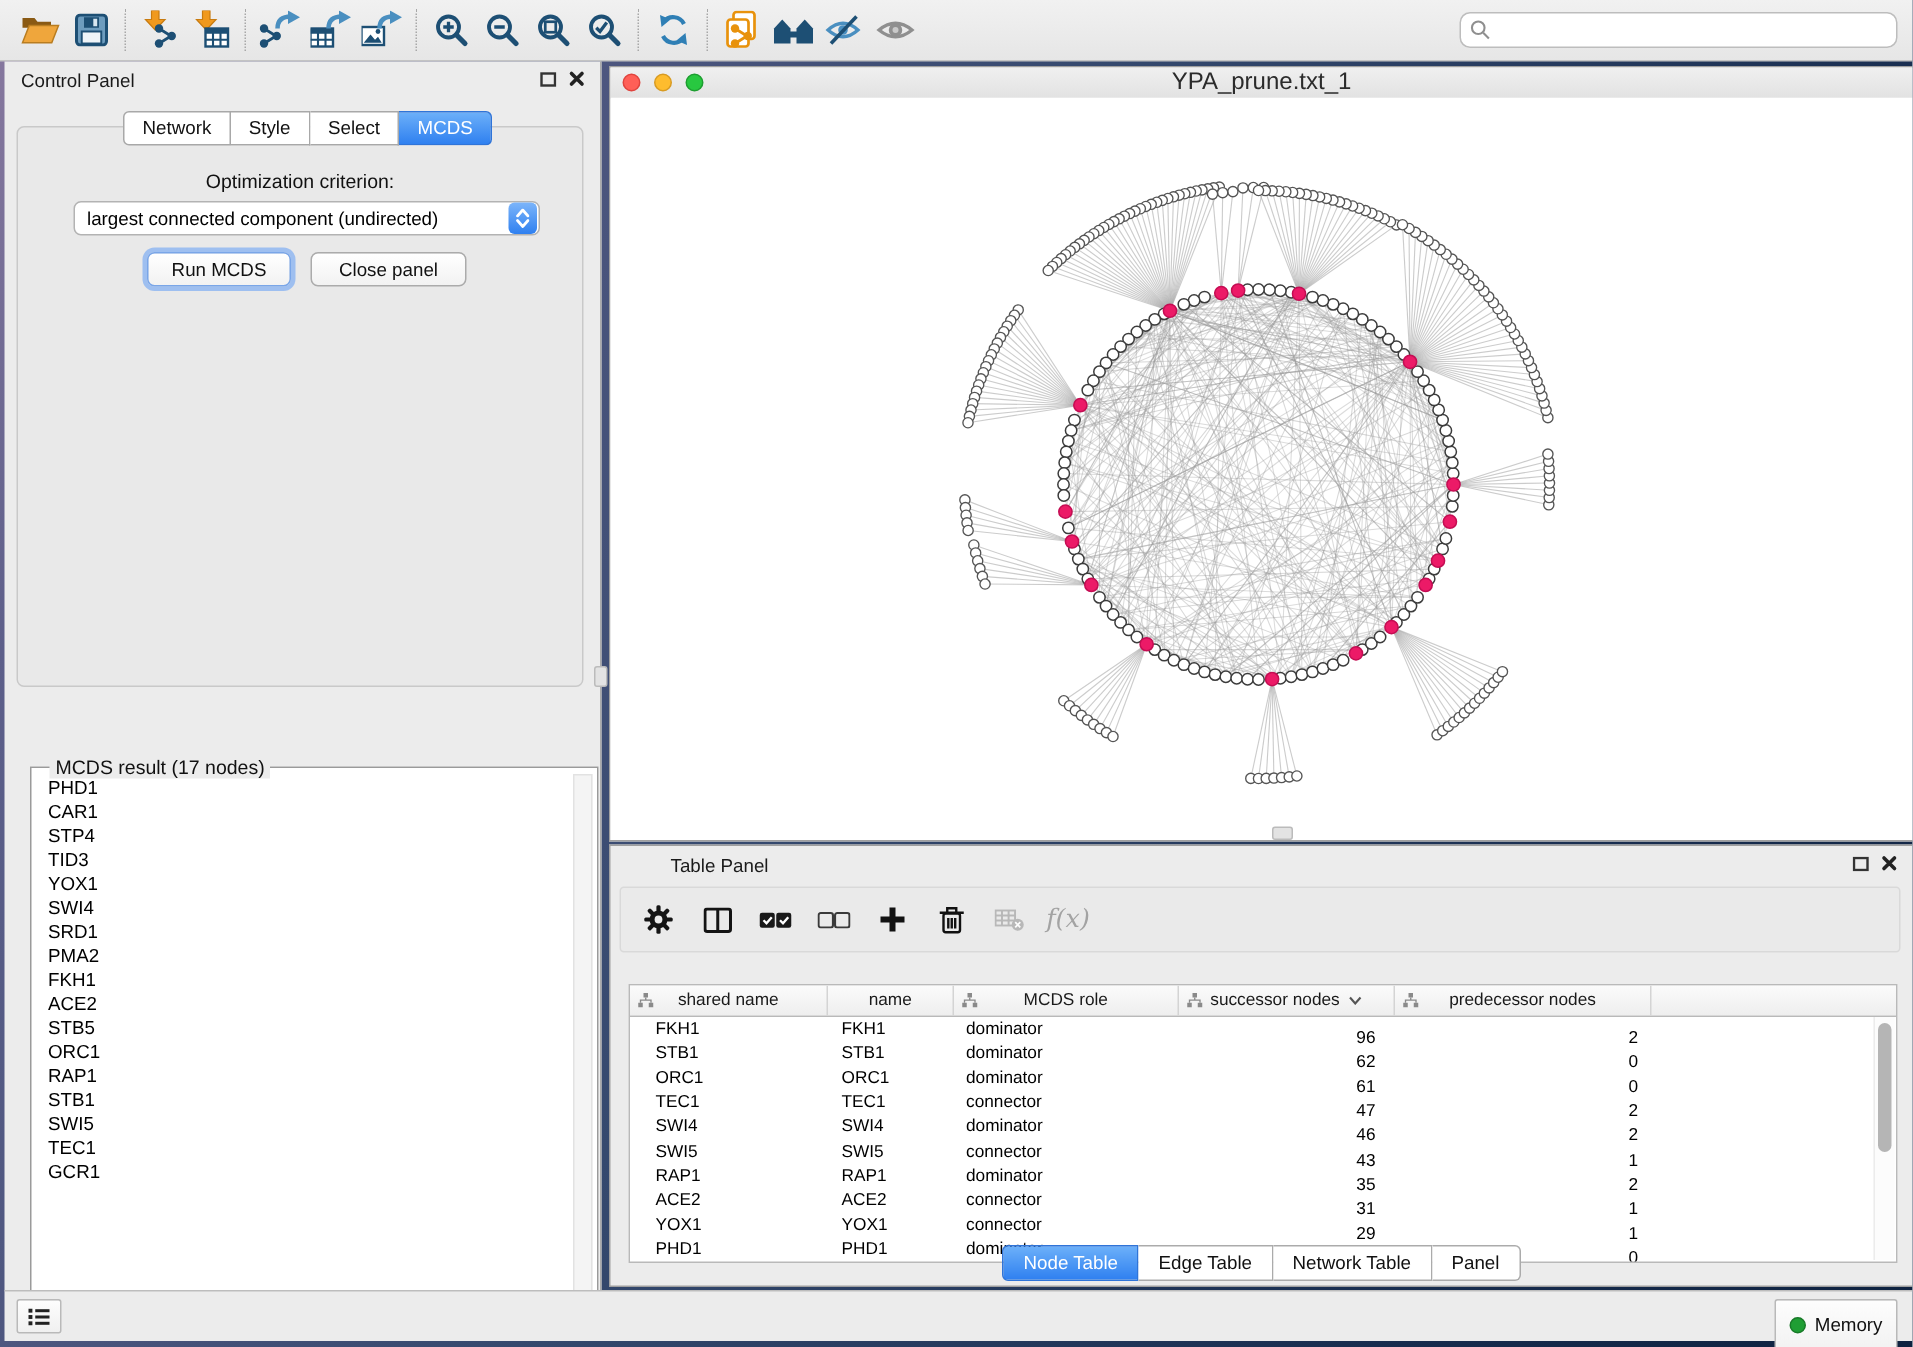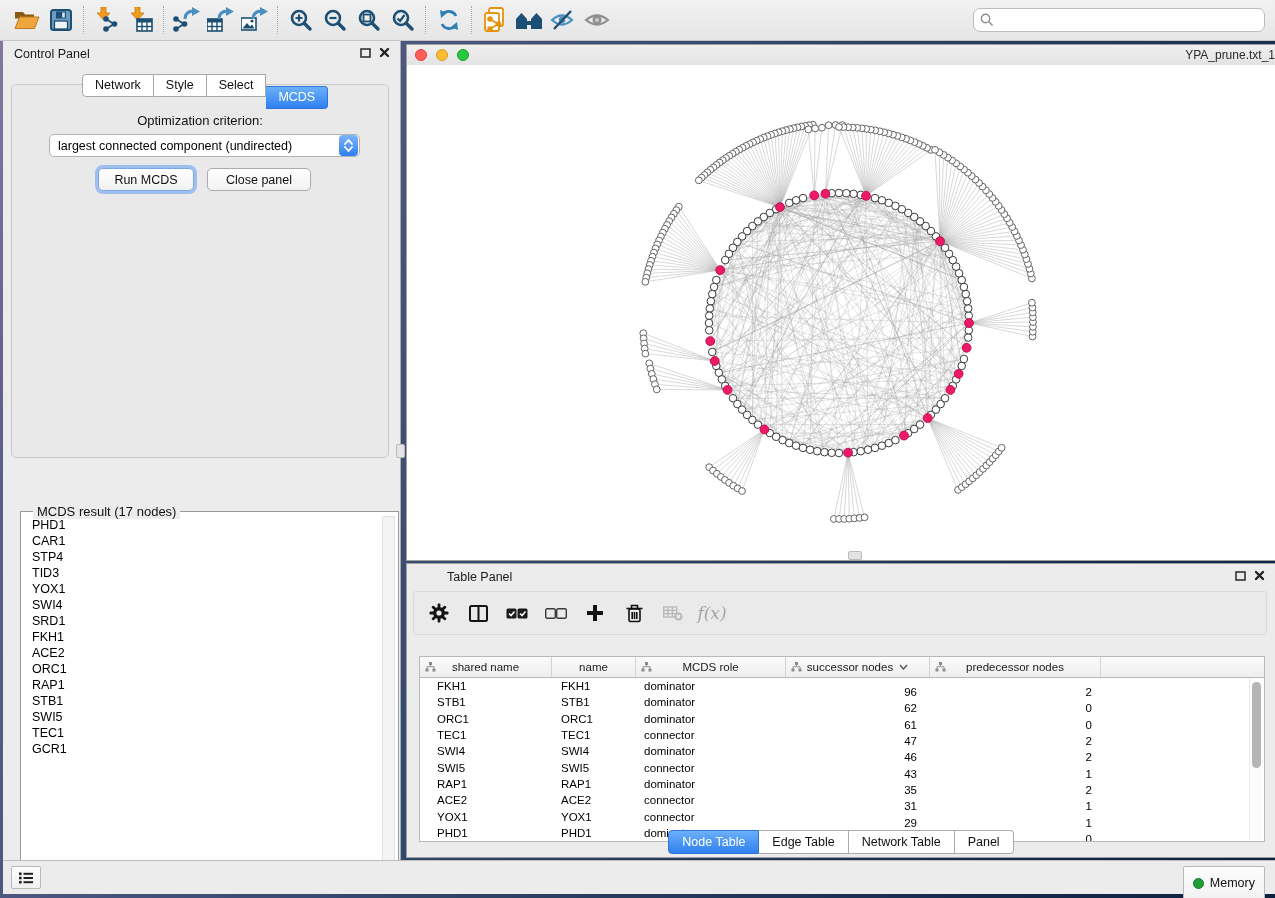--- a/index.html
+++ b/index.html
@@ -23,21 +23,21 @@
 
   
   .control-panel{position:absolute;left:3px;top:41px;width:398px;bottom:38px;background:#ececec;border-right:1px solid #ababab;box-sizing:border-box;}
   .cp-titlebar{position:relative;height:26px;}
   .panel-title{position:absolute;left:11px;top:6px;font-size:12.5px;color:#1a1a1a;}
   .win-btns{position:absolute;right:10px;top:6px;display:flex;gap:8px;align-items:center;}
   .cp-tabs{position:absolute;left:79px;top:33px;display:flex;z-index:3;}
   .cp-tab{height:21px;line-height:21px;padding:0 12px;font-size:12.5px;background:#fff;border:1px solid #a8a8a8;border-left:none;color:#111;}
   .cp-tab:first-child{border-left:1px solid #a8a8a8;border-radius:4px 0 0 4px;}
   .cp-tab:last-child{border-radius:0 4px 4px 0;}
-  .cp-tab.active{background:linear-gradient(#6cb0f9,#2f80f0);border-color:#2f74d8;color:#fff;margin-top:12px;}
+  .cp-tab.active{background:linear-gradient(#6cb0f9,#2f80f0);border-color:#2f74d8;color:#fff;}
   .cp-content{position:absolute;left:8px;top:43px;width:376px;height:372px;background:#e9e9e9;border:1px solid #c9c9c9;border-radius:5px;}
   .opt-label{position:absolute;left:0;right:0;top:28px;text-align:center;font-size:13px;color:#111;}
   .criterion-select{position:absolute;left:37px;top:49px;width:311px;height:23px;background:#fff;border:1px solid #b3b3b3;border-radius:5px;box-sizing:border-box;display:flex;align-items:center;}
   .criterion-select .sel-text{flex:1;font-size:12.5px;padding-left:8px;white-space:nowrap;overflow:hidden;}
   .sel-stepper{width:19px;height:21px;border-radius:4px;background:linear-gradient(#7cb5fa,#2f80f0);display:flex;flex-direction:column;align-items:center;justify-content:center;gap:1px;margin-right:1px;}
   .btn{height:23px;border:1px solid #ababab;border-radius:5px;background:linear-gradient(#ffffff,#f2f2f2);font-size:12.5px;color:#111;display:inline-flex;align-items:center;justify-content:center;box-sizing:border-box;}
   .run-btn{position:absolute;left:86px;top:83px;width:96px;box-shadow:0 0 0 3px rgba(97,156,245,.55);border-color:#7aa6e8;}
   .close-btn{position:absolute;left:195px;top:83px;width:104px;}
   .result-box{position:absolute;left:8px;top:426px;width:377px;height:371px;border:1px solid #9a9a9a;background:#fff;}
   .result-label{position:absolute;left:12px;top:-8px;background:#ececec;padding:0 4px;font-size:13px;color:#111;}
@@ -50,21 +50,21 @@
   .h-grip{position:absolute;left:848px;top:551px;width:14px;height:9px;background:#e3e3e3;border:1px solid #bbb;border-radius:2px;box-sizing:border-box;}
 
   
   .network-window{position:absolute;left:406px;top:44px;width:869px;height:517px;background:#fff;border:1px solid #9f9f9f;border-right:none;box-sizing:border-box;}
   .net-titlebar{position:relative;height:20px;background:linear-gradient(#f0f0f0,#e2e2e2);border-bottom:1px solid #b7b7b7;}
   .traffic{position:absolute;left:8px;top:4px;display:flex;gap:9px;}
   .light{width:12px;height:12px;border-radius:50%;}
   .light.red{background:#ff5f57;border:1px solid #e0443e;box-sizing:border-box;}
   .light.yellow{background:#febc2e;border:1px solid #d89b22;box-sizing:border-box;}
   .light.green{background:#28c840;border:1px solid #1d9e30;box-sizing:border-box;}
-  .net-title{text-align:right;font-size:12px;line-height:20px;color:#2b2b2b;}
+  .net-title{text-align:center;font-size:16px;line-height:20px;color:#2b2b2b;}
   .net-canvas{position:absolute;left:0;top:20px;right:0;bottom:0;background:#fff;overflow:hidden;}
 
   
   .table-panel{position:absolute;left:406px;top:563px;width:869px;height:295px;background:#ececec;border:1px solid #9f9f9f;border-right:none;box-sizing:border-box;padding-left:29px;}
   .tp-titlebar{position:relative;height:25px;}
   .tp-toolbar{position:absolute;left:6px;top:27px;right:8px;height:44px;background:#eaeaea;border:1px solid #d9d9d9;border-radius:3px;display:flex;align-items:center;gap:13px;padding-left:12px;box-sizing:border-box;}
   .tt-icon{display:inline-flex;align-items:center;justify-content:center;width:26px;height:26px;}
   .fx-label{font-size:17px;font-style:italic;color:#9c9c9c;font-family:"DejaVu Serif",serif;}
   .table-wrap{position:absolute;left:12px;top:92px;width:846px;height:186px;background:#fff;border:1px solid #b9b9b9;box-sizing:border-box;overflow:hidden;}
   .thead{display:flex;height:20px;background:linear-gradient(#fbfbfb,#eeeeee);border-bottom:1px solid #b9b9b9;}
@@ -306,22 +306,24 @@
       <div class="result-box">
         <span class="result-label">MCDS result (17 nodes)</span>
         <div class="result-list" id="mcds-list">
             <div class="mcds-item">PHD1</div>
             <div class="mcds-item">CAR1</div>
             <div class="mcds-item">STP4</div>
             <div class="mcds-item">TID3</div>
             <div class="mcds-item">YOX1</div>
             <div class="mcds-item">SWI4</div>
             <div class="mcds-item">SRD1</div>
+            <div class="mcds-item">PMA2</div>
             <div class="mcds-item">FKH1</div>
             <div class="mcds-item">ACE2</div>
+            <div class="mcds-item">STB5</div>
             <div class="mcds-item">ORC1</div>
             <div class="mcds-item">RAP1</div>
             <div class="mcds-item">STB1</div>
             <div class="mcds-item">SWI5</div>
             <div class="mcds-item">TEC1</div>
             <div class="mcds-item">GCR1</div>
           </div>
         <div class="result-scroll"></div>
       </div>
     </div>

